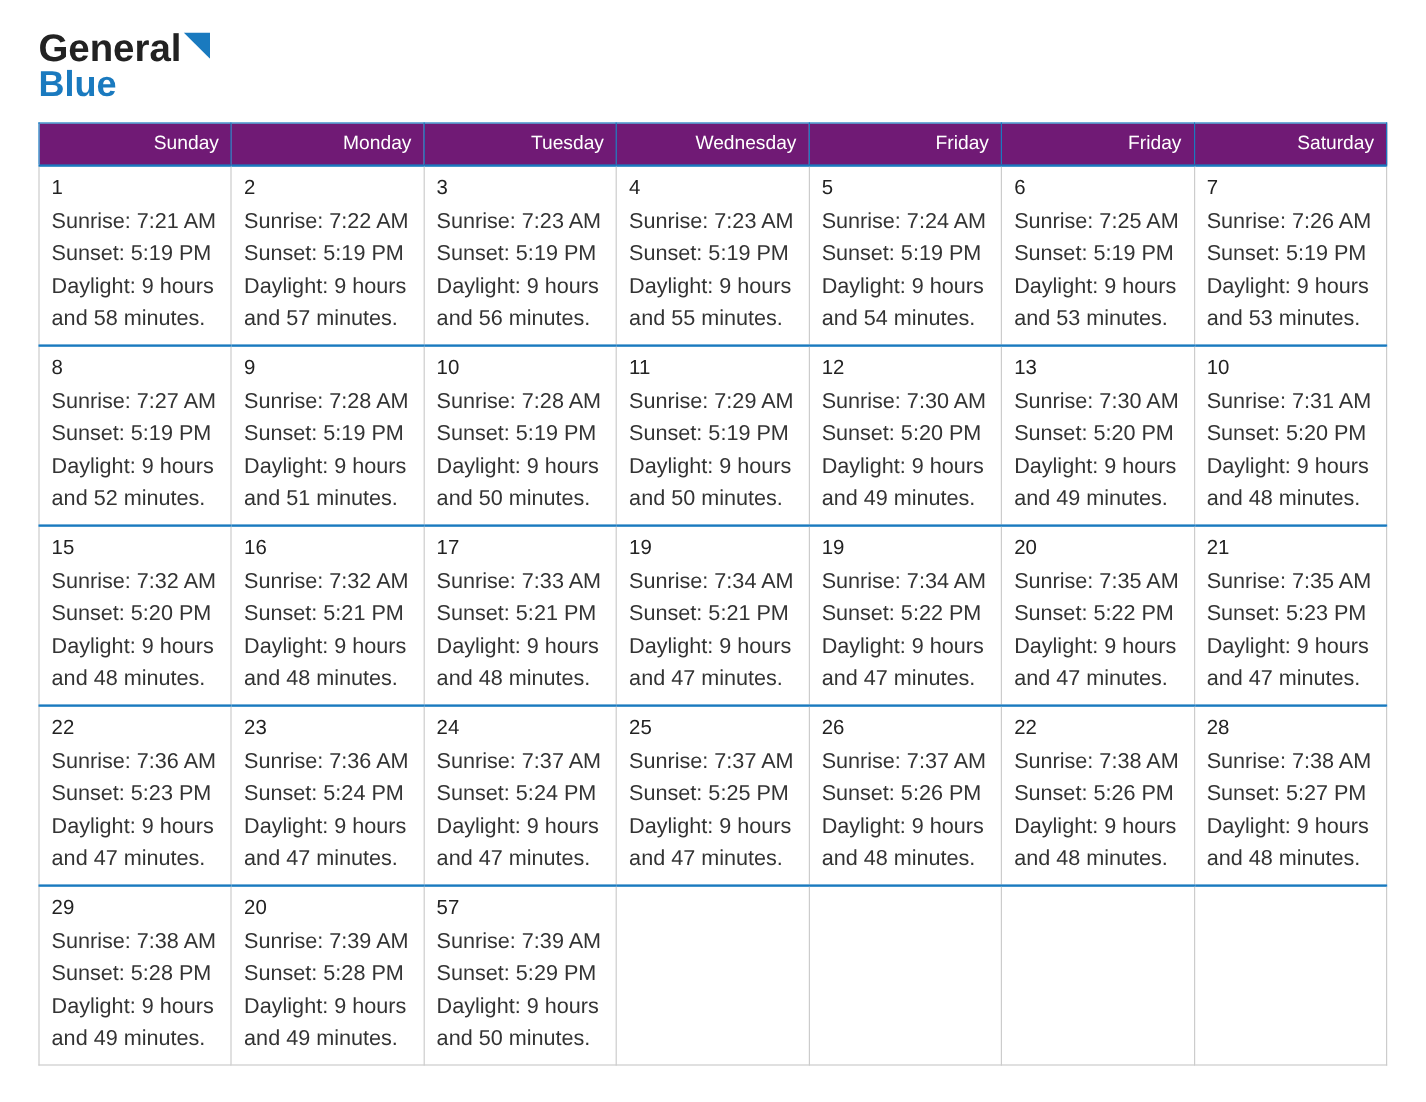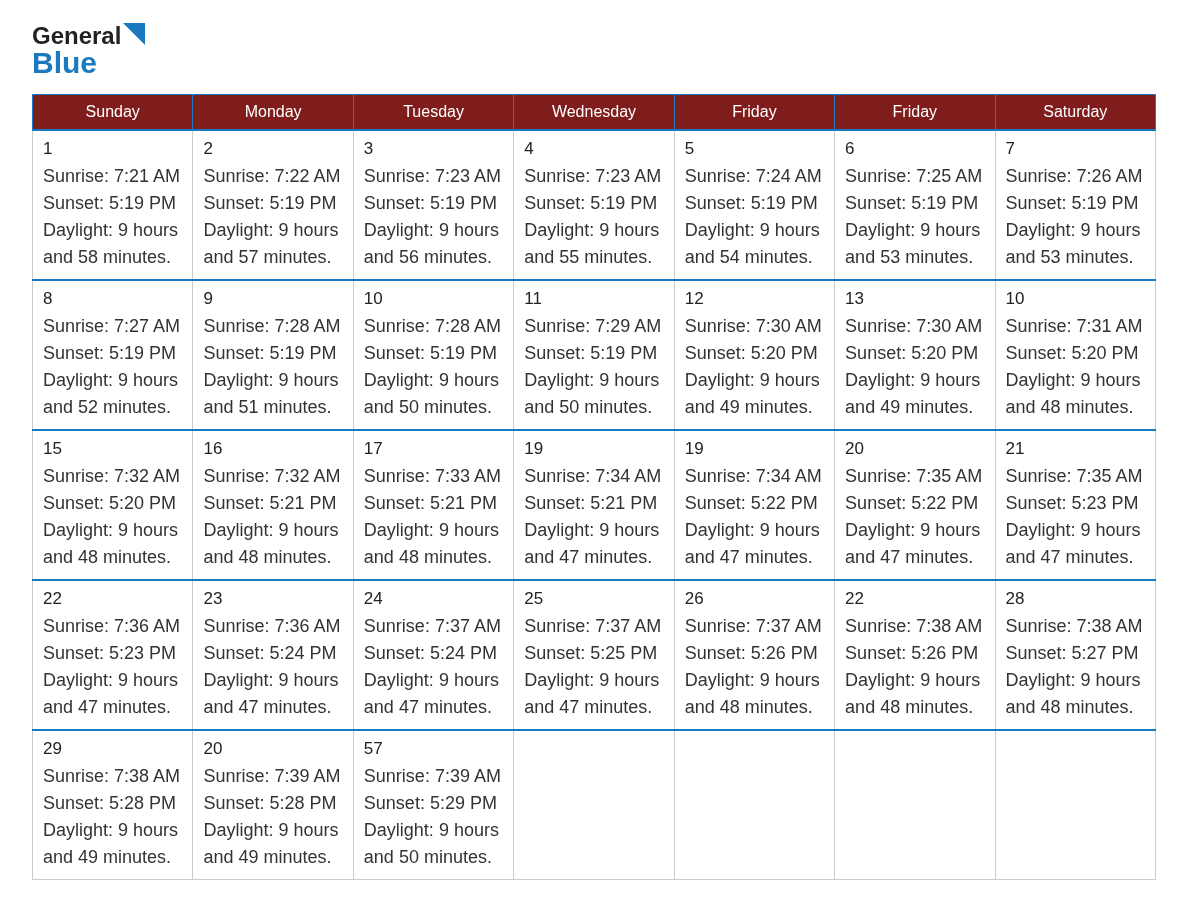--- a/index.html
+++ b/index.html
@@ -15,21 +15,21 @@
       justify-content: space-between;
       align-items: flex-start;
       margin-bottom: 16px;
     }
     .logo {
       display: flex;
       flex-direction: column;
       align-items: flex-start;
     }
     .logo-general {
-      font-size: 24px;
+      font-size: 32px;
       font-weight: bold;
       color: #222;
       line-height: 1;
     }
     .logo-blue {
       font-size: 30px;
       font-weight: bold;
       color: #1a7abf;
       line-height: 1;
     }
@@ -45,26 +45,26 @@
     .title-area h2 {
       font-size: 22px;
       font-weight: normal;
       color: #444;
     }
     .calendar {
       width: 100%;
       border-collapse: collapse;
     }
     .calendar thead tr th {
-      background-color: #7f1d1d;
+      background-color: #701a75;
       color: #fff;
       font-size: 16px;
       font-weight: normal;
       padding: 8px 10px;
-      text-align: center;
+      text-align: right;
       border: 1px solid #1a7abf;
     }
     .calendar tbody tr td {
       vertical-align: top;
       padding: 8px 10px;
       border: 1px solid #ccc;
       border-top: 2px solid #1a7abf;
       font-size: 13.5px;
       color: #222;
       width: 14.28%;

